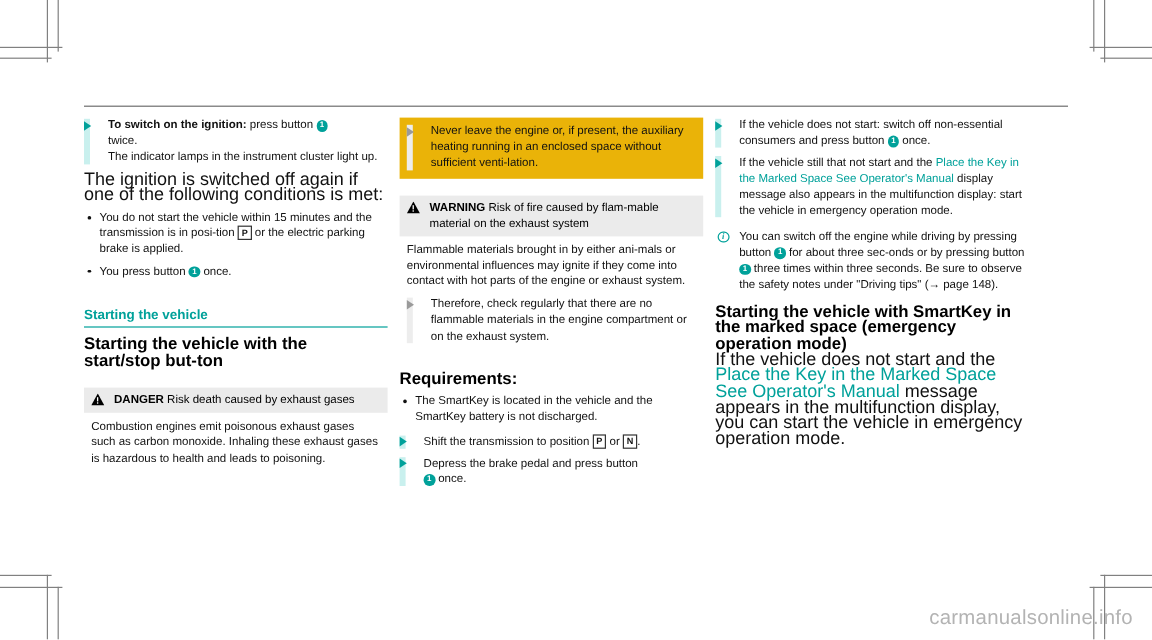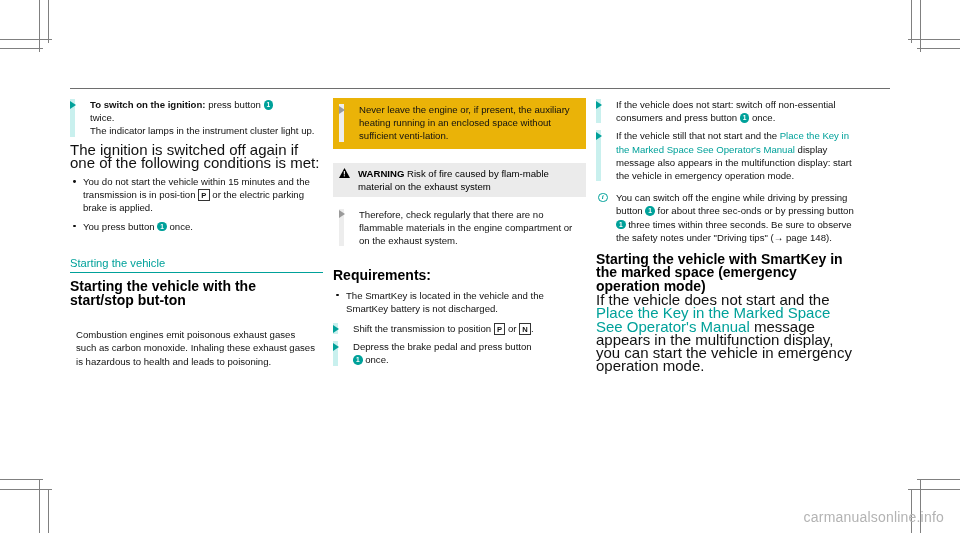--- a/index.html
+++ b/index.html
@@ -76,21 +76,21 @@
     position:absolute; left:2px; top:1.6px;
     width:9.5px; height:9.5px; border:1.1px solid #00a19a;
     border-radius:50%; color:#00a19a; font-size:7px; line-height:7.6px;
     text-align:center; font-family:"Liberation Serif", serif; font-style:italic;
     font-weight:bold;
   }
   .note .ntxt { font-size:9.6px; line-height:13.2px; color:#111; }
 
   
   .h2 {
-    color:#00a19a; font-weight:normal; font-size:11.2px; line-height:14px;
+    color:#00a19a; font-weight:bold; font-size:11.2px; line-height:14px;
     padding-bottom:2px;
   }
   .h2-rule { height:1.6px; background:#00a19a; margin-bottom:7px; }
   .h3 { font-weight:bold; font-size:14px; line-height:13.4px; color:#000; }
 
   
   .wbox { border-top:0; margin-top:4px; margin-bottom:4px; }
   .wbox .whead {
     background:#ebebeb; padding:4px 6px 4px 6px; position:relative;
     padding-left:25px;
@@ -119,21 +119,21 @@
   
   .gp {
     display:inline-block; border:1px solid #333; font-size:7.6px;
     font-weight:bold; line-height:9px; padding:0.5px 2.2px; vertical-align:0.5px;
     font-family:"Liberation Sans", sans-serif;
   }
 
   
   .wm {
     position:absolute; right:16px; bottom:8px;
-    font-size:14px; color:#b3b3b3; letter-spacing:.2px;
+    font-size:17px; color:#b3b3b3; letter-spacing:.2px;
     font-family:"Liberation Sans", sans-serif;
   }
 </style>
 </head>
 <body>
 
 <div class="page">
 
   <div>
     <div class="cm-line-h" style="left:0px;  top:39px; width:52px;"></div>
@@ -193,20 +193,28 @@
       </div>
 
       <div style="height:22px"></div>
       <div class="h2">Starting the vehicle</div>
       <div class="h2-rule"></div>
       <div class="h3">Starting the vehicle with the start/stop but-ton</div>
 
       <div style="height:12px"></div>
 
       <div class="wbox">
+        <div class="whead">
+          <svg class="warn-tri" viewBox="0 0 22 20">
+            <path d="M11 0 L22 20 L0 20 Z" fill="#000"></path>
+            <rect x="9.6" y="6" width="2.2" height="7" fill="#fff"></rect>
+            <rect x="9.6" y="14.5" width="2.2" height="2.3" fill="#fff"></rect>
+          </svg>
+          <div class="wtitle"><b>DANGER</b><span> Risk death caused by exhaust gases</span></div>
+        </div>
         <div class="wbody">
           <p>Combustion engines emit poisonous exhaust gases such as carbon monoxide. Inhaling these exhaust gases is hazardous to health and leads to poisoning.</p>
         </div>
       </div>
 
     </div>
 
     <div class="col c2">
 
       <div class="stepbox">
@@ -222,20 +230,21 @@
       <div class="wbox">
         <div class="whead">
           <svg class="warn-tri" viewBox="0 0 22 20">
             <path d="M11 0 L22 20 L0 20 Z" fill="#000"></path>
             <rect x="9.6" y="6" width="2.2" height="7" fill="#fff"></rect>
             <rect x="9.6" y="14.5" width="2.2" height="2.3" fill="#fff"></rect>
           </svg>
           <div class="wtitle"><b>WARNING</b><span> Risk of fire caused by flam-mable material on the exhaust system</span></div>
         </div>
         <div class="wbody">
+          <p>Flammable materials brought in by either ani-mals or environmental influences may ignite if they come into contact with hot parts of the engine or exhaust system.</p>
           <div style="height:6px"></div>
           <div class="step gray">
             <span class="bar"></span>
             <span class="tri"></span>
             <div class="stxt">Therefore, check regularly that there are no flammable materials in the engine compartment or on the exhaust system.</div>
           </div>
         </div>
       </div>
 
       <div style="height:11px"></div>

